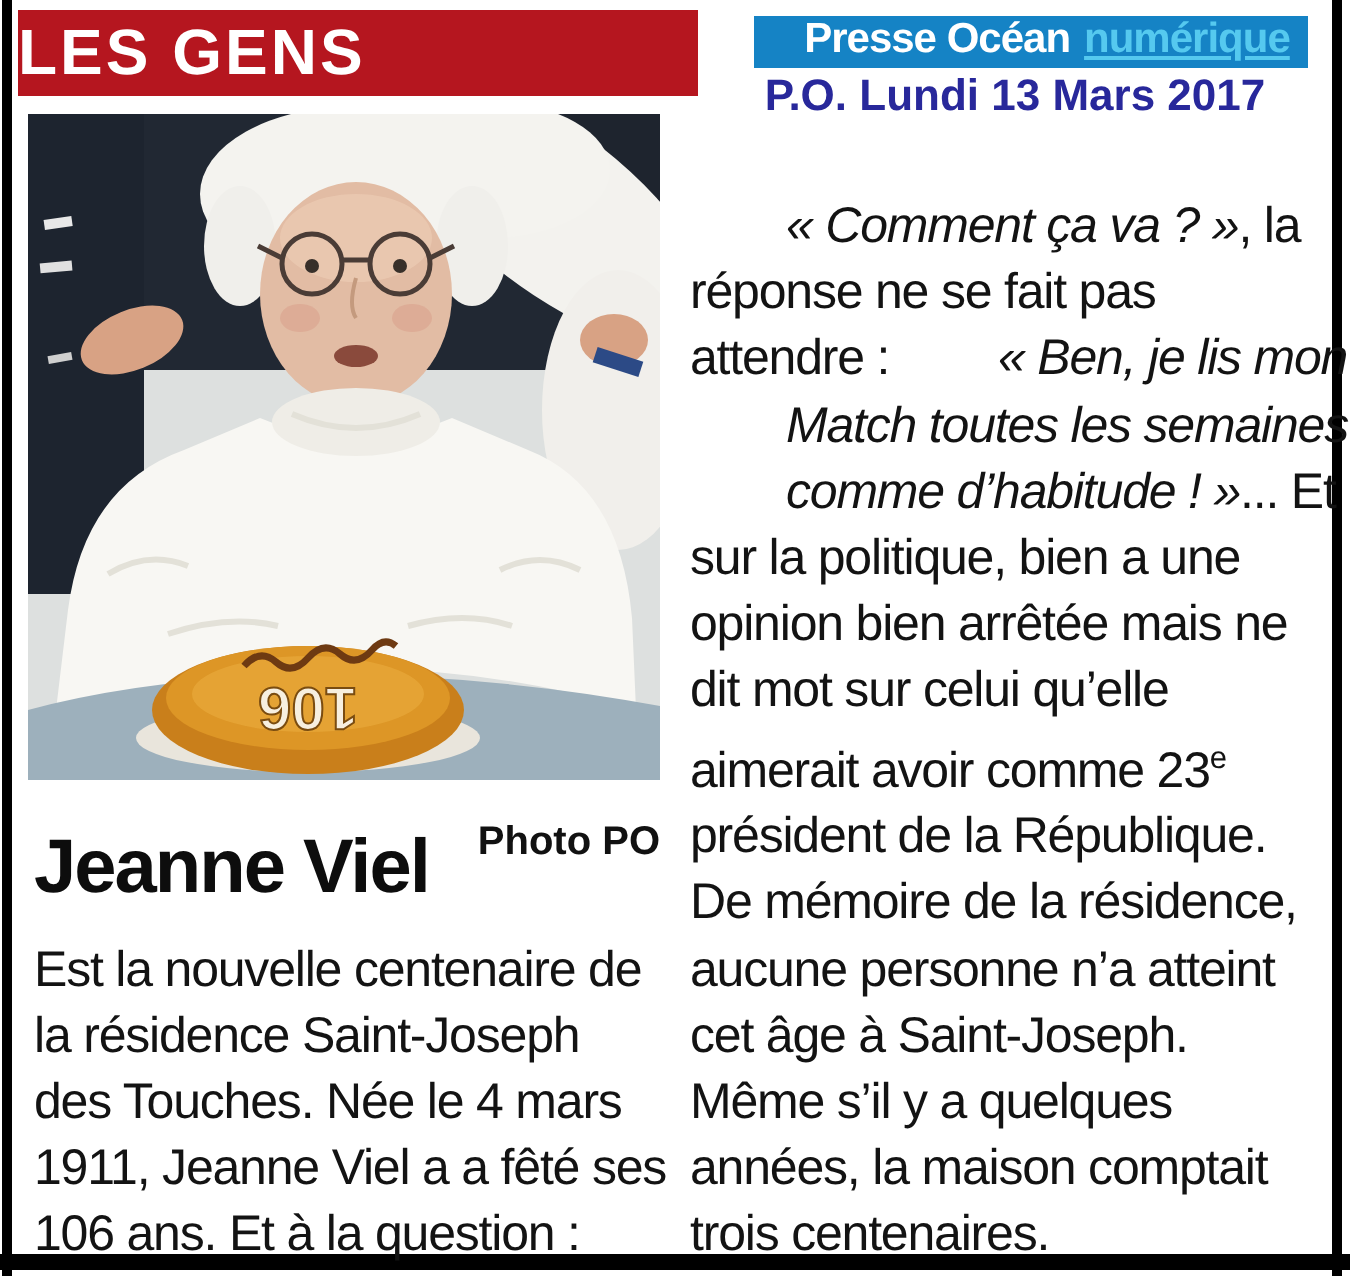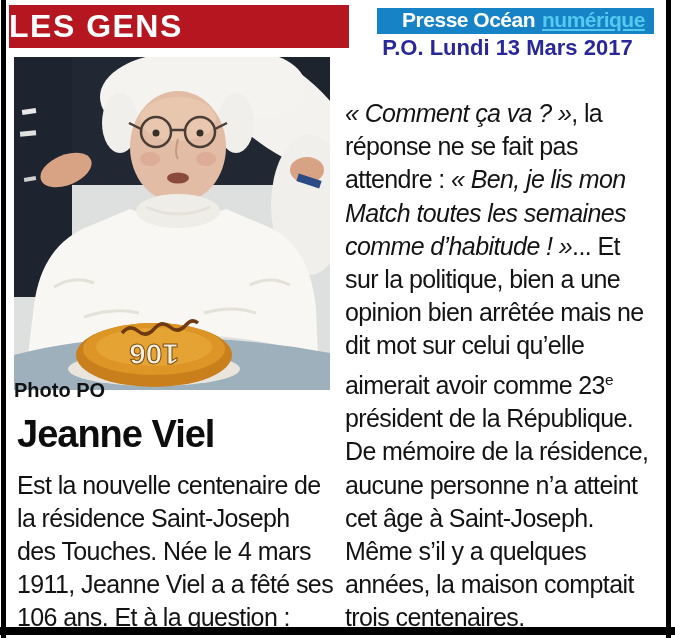--- a/index.html
+++ b/index.html
@@ -28,39 +28,39 @@
 
   .date-line {
     position:absolute; left:377px; top:35px; width:261px; text-align:center;
     font-family:Liberation Sans, sans-serif; font-weight:bold; font-size:22px; color:#28289b;
   }
 
   .photo-box { position:absolute; left:14px; top:57px; width:316px; height:333px; background:#dde0df; }
   .photo-box svg { display:block; }
 
   .caption {
-    position:absolute; left:14px; top:379px; width:316px; 
+    position:absolute; left:14px; top:410px; width:316px; text-align:right;
     font-weight:bold; font-size:20px; color:#111;
   }
 
   .headline {
     position:absolute; left:17px; top:413px;
     font-size:38px; font-weight:bold; letter-spacing:-1px; color:#0d0d0d; white-space:nowrap;
   }
 
   .left-col {
     position:absolute; left:17px; top:469px; width:320px;
     font-size:25px; line-height:33px; letter-spacing:-0.6px; white-space:nowrap; color:#131313;
   }
   .right-col {
     position:absolute; left:345px; top:97px; width:322px;
     font-size:25px; line-height:33.2px; letter-spacing:-0.6px; white-space:nowrap; color:#131313;
   }
   .body-line { height:auto; }
-  .it { font-style:italic; }
+  .it { font-style:italic;margin-left:48px; }
   sup { font-size:0.62em; vertical-align:super; }
 </style>
 </head>
 <body>
 
 <div class="page">
 
   <div class="border-v border-left"></div>
   <div class="border-v border-right"></div>
   <div class="border-bottom"></div>

